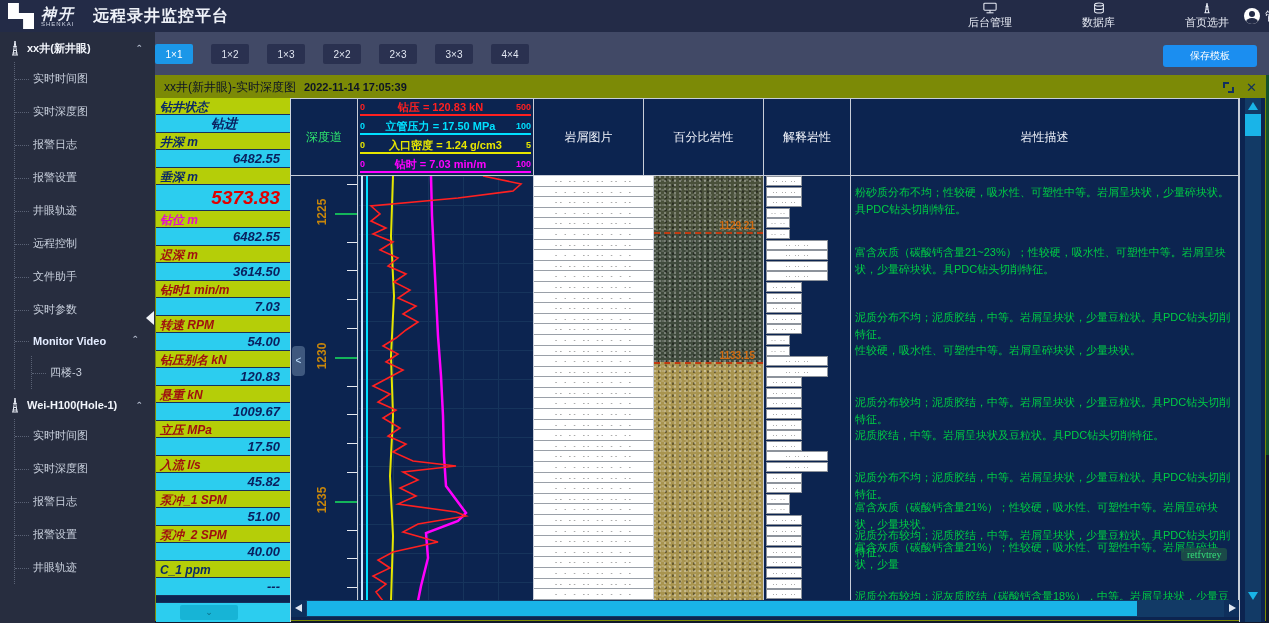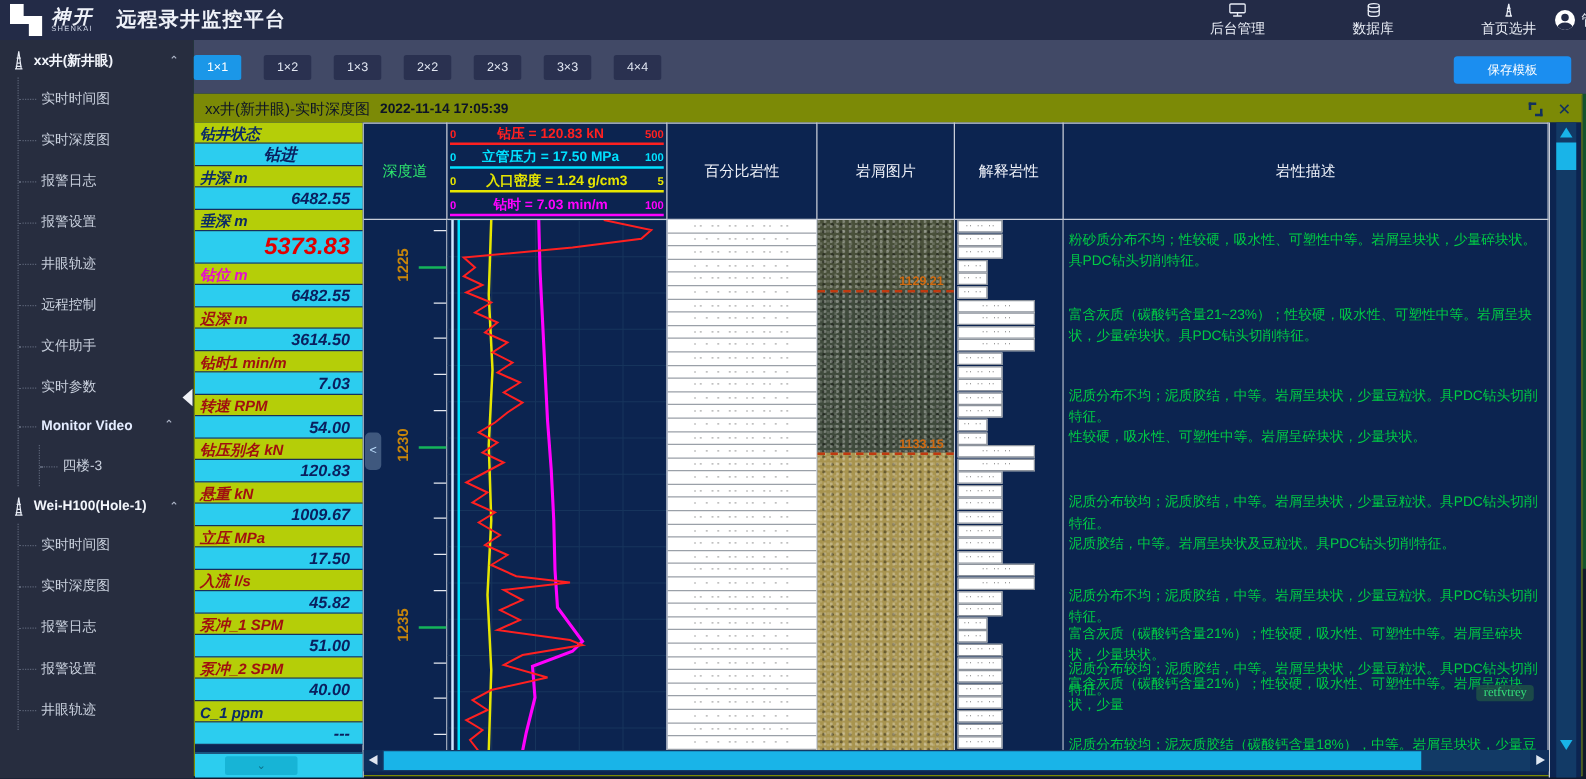--- a/index.html
+++ b/index.html
@@ -301,22 +301,22 @@
             <span class="legend-min">0</span>
             <span class="legend-mid">入口密度 = 1.24 g/cm3</span>
             <span class="legend-max">5</span>
           </div>
           <div class="legend-row" style="color: rgb(255, 0, 255); border-bottom-color: rgb(255, 0, 255);">
             <span class="legend-min">0</span>
             <span class="legend-mid">钻时 = 7.03 min/m</span>
             <span class="legend-max">100</span>
           </div>
         </div>
+      <div id="th-photo" class="th-cell">岩屑图片</div>
       <div id="th-pct" class="th-cell">百分比岩性</div>
-      <div id="th-photo" class="th-cell">岩屑图片</div>
       <div id="th-interp" class="th-cell">解释岩性</div>
       <div id="th-desc" class="th-cell">岩性描述</div>
       <div id="th-vpad" class="th-cell"></div>
     </div>
 
     <div id="trackbody">
       <div id="col-depth" class="tb-col">
           <div class="tick" style="top: 8px;"></div>
           <div class="tick" style="top: 65.6px;"></div>
           <div class="tick" style="top: 94.4px;"></div>

